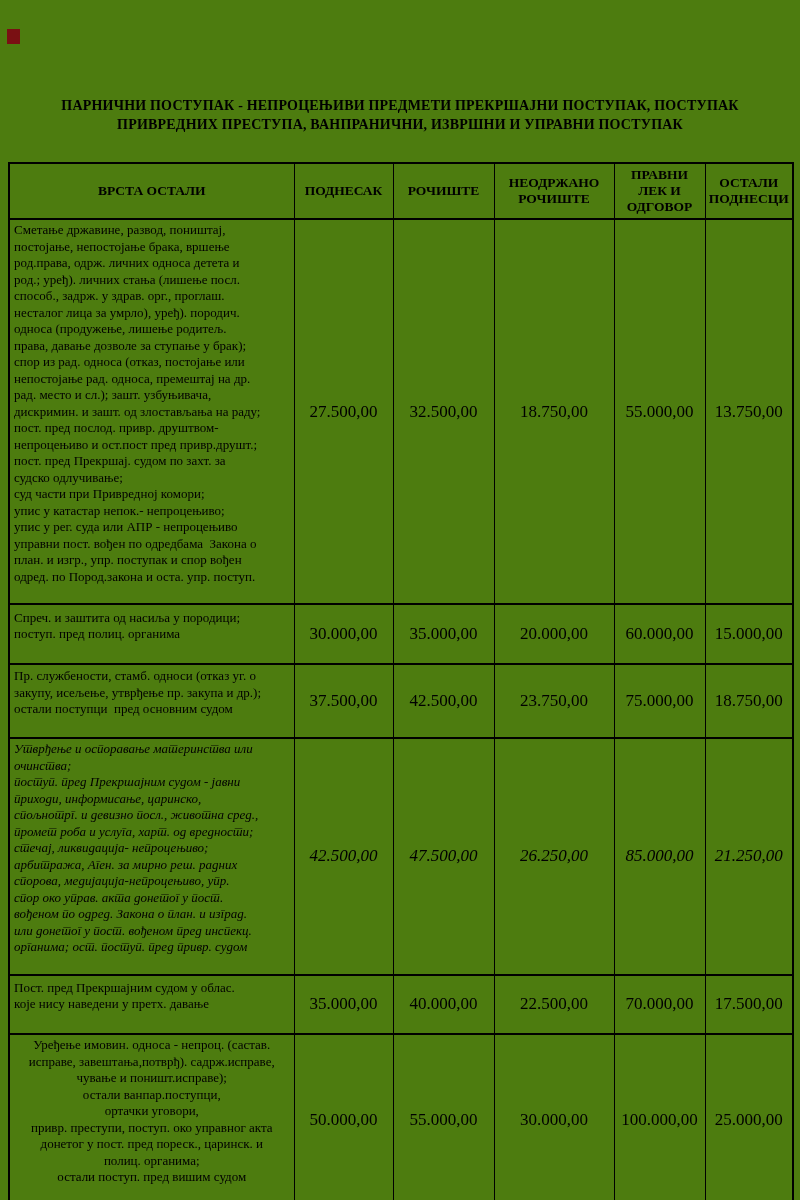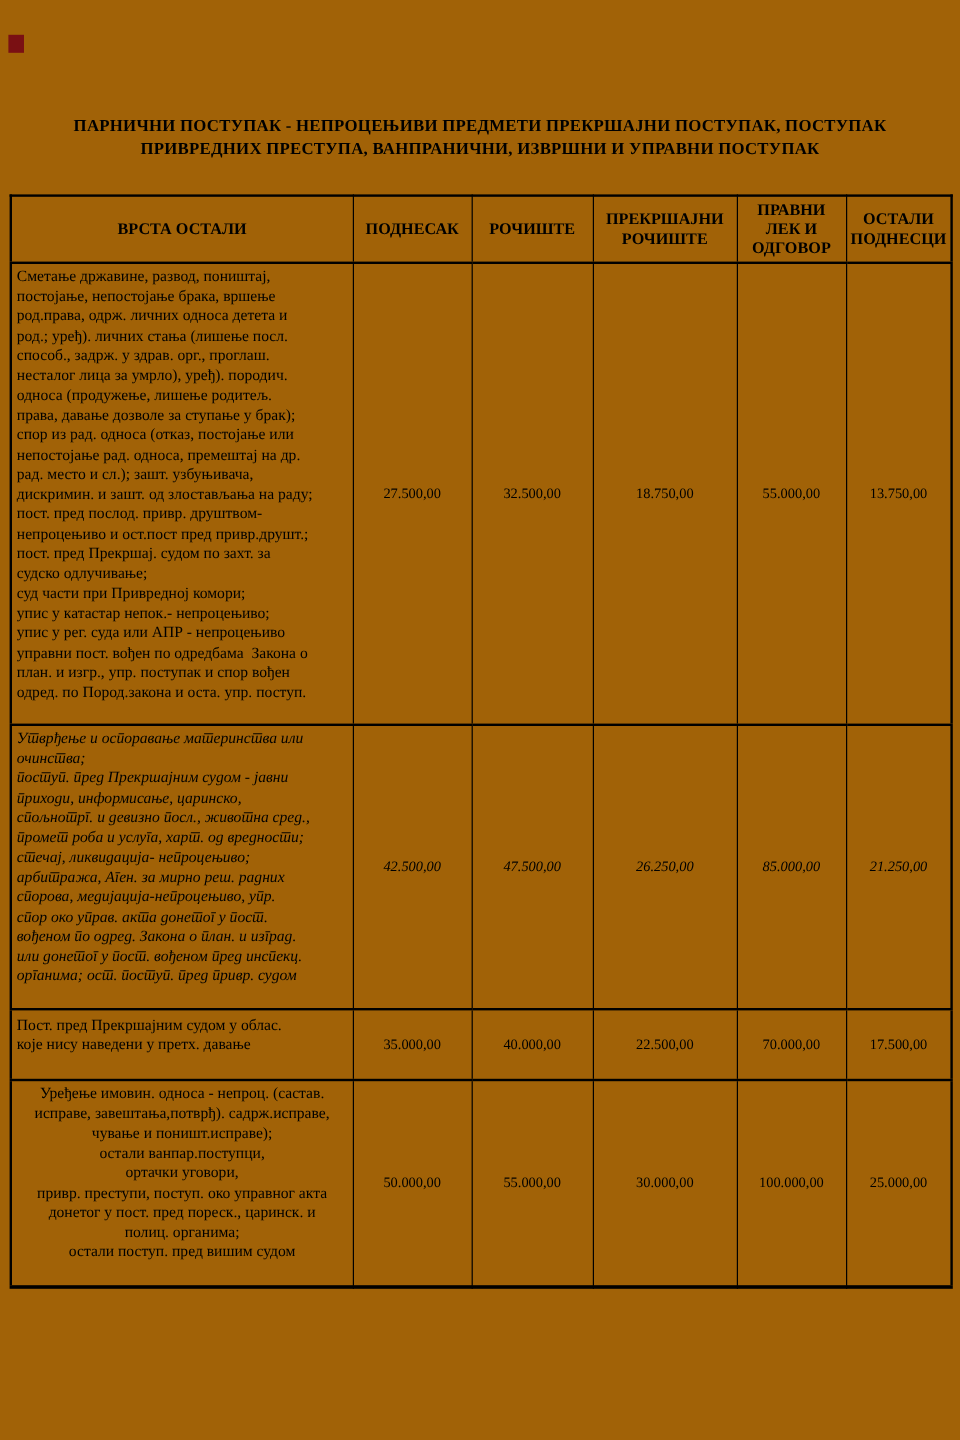--- a/index.html
+++ b/index.html
@@ -4,21 +4,21 @@
 <style>
   html, body {
     margin: 0;
     padding: 0;
     background: #ffffff;
   }
   .page {
     position: relative;
     width: 800px;
     height: 1200px;
-    background: #a16207;
+    background: #4d7c0f;
     font-family: "Liberation Serif", "DejaVu Serif", serif;
     color: #000000;
     overflow: hidden;
   }
   .corner-marker {
     position: absolute;
     left: 7px;
     top: 29px;
     width: 13px;
     height: 15px;
@@ -64,21 +64,21 @@
   }
   td.label-cell {
     font-size: 13px;
     line-height: 16.5px;
     padding: 2px 4px 18px 4px;
     vertical-align: top;
     white-space: pre-wrap;
     text-align: left;
   }
   td.num-cell {
-    font-size: 12px;
+    font-size: 17px;
     text-align: center;
     vertical-align: middle;
     padding: 1px 2px;
   }
   
   tbody tr.r0 td { height: 360px; }
   tbody tr.r1 td { height: 38px; }
   tbody tr.r2 td { height: 21px; }
   tbody tr.r3 td { height: 52px; }
   tbody tr.r4 td { height: 209px; font-style: italic; }
@@ -100,21 +100,21 @@
       <col style="width:101px">
       <col style="width:120px">
       <col style="width:91px">
       <col style="width:88px">
     </colgroup>
     <thead>
       <tr id="header-row">
           <th>ВРСТА  ОСТАЛИ</th>
           <th>ПОДНЕСАК</th>
           <th>РОЧИШТЕ</th>
-          <th>ПРЕКРШАЈНИ
+          <th>НЕОДРЖАНО
 РОЧИШТЕ</th>
           <th>ПРАВНИ
 ЛЕК И
 ОДГОВОР</th>
           <th>ОСТАЛИ
 ПОДНЕСЦИ</th>
         </tr>
     </thead>
     <tbody id="body-rows">
         <tr class="r0">
@@ -139,20 +139,39 @@
 упис у рег. суда или АПР - непроцењиво
 управни пост. вођен по одредбама  Закона о
 план. и изгр., упр. поступак и спор вођен
 одред. по Пород.закона и оста. упр. поступ.</td>
           <td class="num-cell">27.500,00</td>
           <td class="num-cell">32.500,00</td>
           <td class="num-cell">18.750,00</td>
           <td class="num-cell">55.000,00</td>
           <td class="num-cell">13.750,00</td>
         </tr>
+        <tr class="r1">
+          <td class="label-cell">Спреч. и заштита од насиља у породици;
+поступ. пред полиц. органима</td>
+          <td class="num-cell">30.000,00</td>
+          <td class="num-cell">35.000,00</td>
+          <td class="num-cell">20.000,00</td>
+          <td class="num-cell">60.000,00</td>
+          <td class="num-cell">15.000,00</td>
+        </tr>
+        <tr class="r3">
+          <td class="label-cell">Пр. службености, стамб. односи (отказ уг. о
+закупу, исељење, утврђење пр. закупа и др.);
+остали поступци  пред основним судом</td>
+          <td class="num-cell">37.500,00</td>
+          <td class="num-cell">42.500,00</td>
+          <td class="num-cell">23.750,00</td>
+          <td class="num-cell">75.000,00</td>
+          <td class="num-cell">18.750,00</td>
+        </tr>
         <tr class="r4">
           <td class="label-cell">Утврђење и оспоравање материнства или
 очинства;
 поступ. пред Прекршајним судом - јавни
 приходи, информисање, царинско,
 спољнотрг. и девизно посл., животна сред.,
 промет роба и услуга, харт. од вредности;
 стечај, ликвидација- непроцењиво;
 арбитража, Аген. за мирно реш. радних
 спорова, медијација-непроцењиво, упр.

